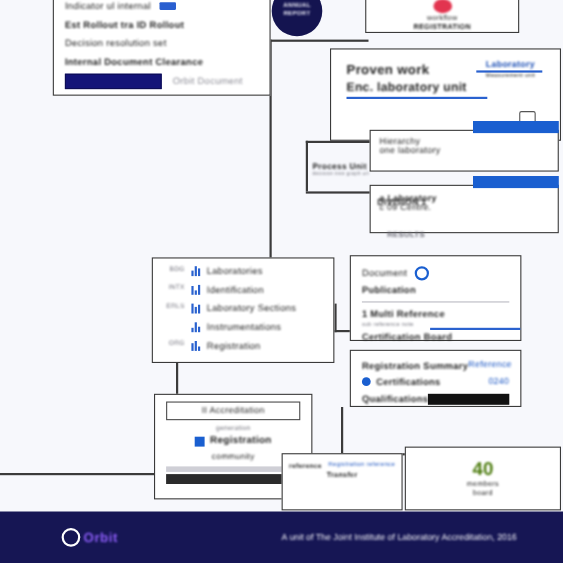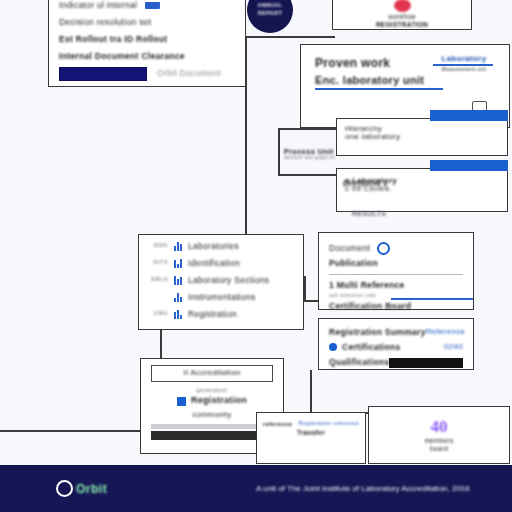--- a/index.html
+++ b/index.html
@@ -115,28 +115,28 @@
 
   
   #p-botcenter{left:256px;top:412px;width:110px;height:52px;padding:8px;}
   #p-botcenter .wrap{display:flex;align-items:center;gap:6px;justify-content:center;}
   #p-botcenter .l{font-size:6px;text-align:right;}
   #p-botcenter .r{font-size:5.5px;color:#1d55c0;text-align:left;}
   #p-botcenter .cen{text-align:center;font-size:6.5px;font-weight:bold;margin-top:3px;}
 
   
   #p-kpi{left:368px;top:406px;width:142px;height:58px;display:flex;flex-direction:column;align-items:center;justify-content:center;gap:1px;}
-  #p-kpi .num{font-size:17px;font-weight:bold;color:#8b5cf6;filter:blur(.9px);font-family:Liberation Serif, serif;}
+  #p-kpi .num{font-size:17px;font-weight:bold;color:#4d7c0f;filter:blur(.9px);}
   #p-kpi .lbl{font-size:6.5px;}
 
   
   #footer{position:absolute;left:0;bottom:0;width:512px;height:47px;background:#161654;display:flex;align-items:center;}
   #footer .logo{margin-left:56px;display:flex;align-items:center;gap:3px;}
   #footer .ring{width:13px;height:13px;border-radius:50%;border:2.4px solid #ffffff;filter:blur(.5px);}
-  #footer .brand{color:#86efac;font-size:12px;font-weight:bold;filter:blur(.9px);letter-spacing:.5px;}
+  #footer .brand{color:#8b5cf6;font-size:12px;font-weight:bold;filter:blur(.9px);letter-spacing:.5px;}
   #footer .note{position:absolute;left:256px;color:#f0f0f7;font-size:8px;filter:blur(.9px);white-space:nowrap;}
 </style>
 </head>
 <body>
 
 <div class="stage">
 
   <div class="conn v" style="left:245px;top:36px;height:264px;"></div>
   <div class="conn h" style="left:245px;top:36px;width:90px;"></div>
   <div class="conn v" style="left:300px;top:82px;height:46px;"></div>
@@ -150,24 +150,24 @@
   <div class="conn v" style="left:310px;top:370px;height:44px;"></div>
   <div class="conn h" style="left:310px;top:412px;width:64px;"></div>
   <div class="conn h" style="left:0px;top:430px;width:146px;"></div>
 
   <div class="panel" id="p-topleft">
     <div class="row-line">
       <span class="tx lab">Indicator  ul internal</span>
       <span class="chip-sm"></span>
     </div>
     <div class="row-line">
+      <span class="tx lab b">Est Rollout  tra ID  Rollout</span>
+    </div>
+    <div class="row-line">
       <span class="tx lab">Decision  resolution set</span>
-    </div>
-    <div class="row-line">
-      <span class="tx lab b">Est Rollout  tra ID  Rollout</span>
     </div>
     <div class="row-line">
       <span class="tx lab b">Internal  Document Clearance</span>
     </div>
     <div class="row-line" style="gap:10px;">
       <span class="navy-bar"></span>
       <span class="tx lab grey">Orbit Document</span>
     </div>
   </div>
 

